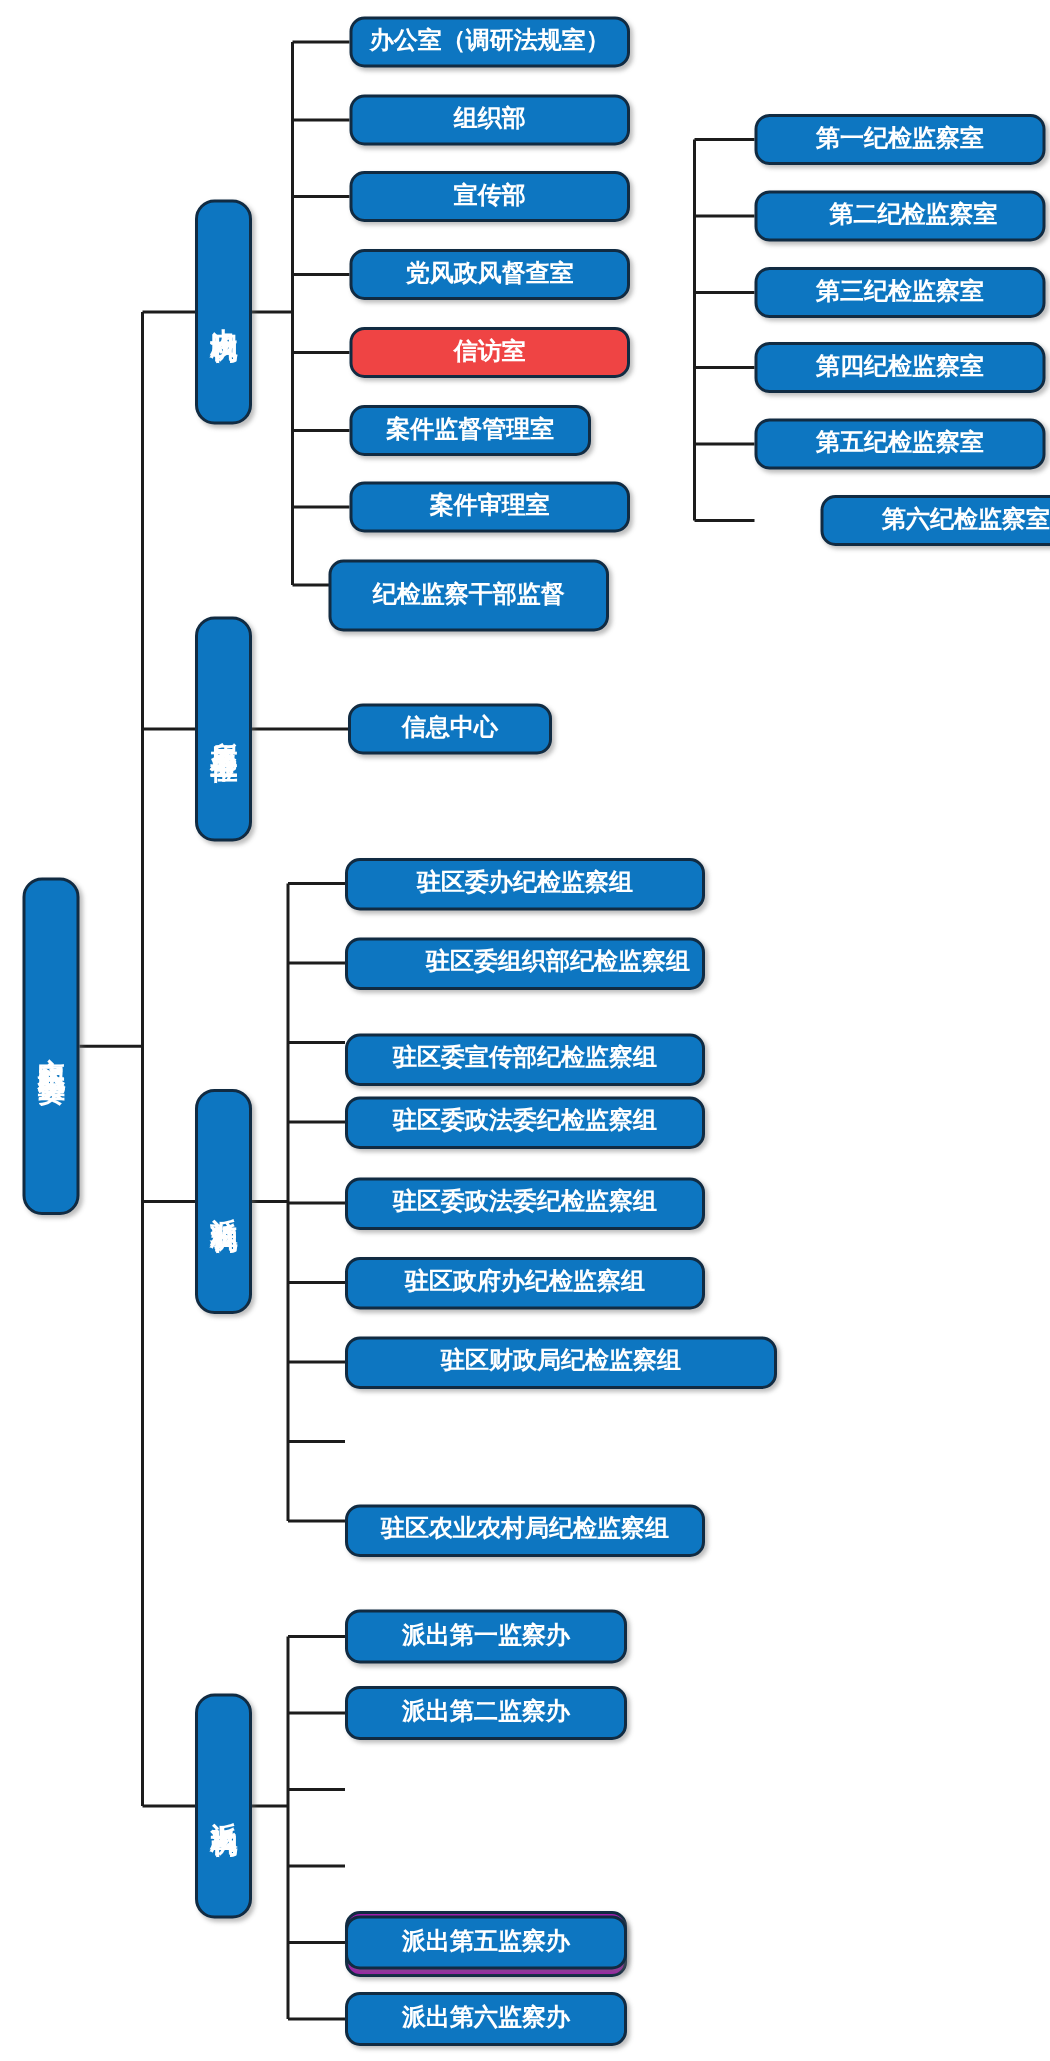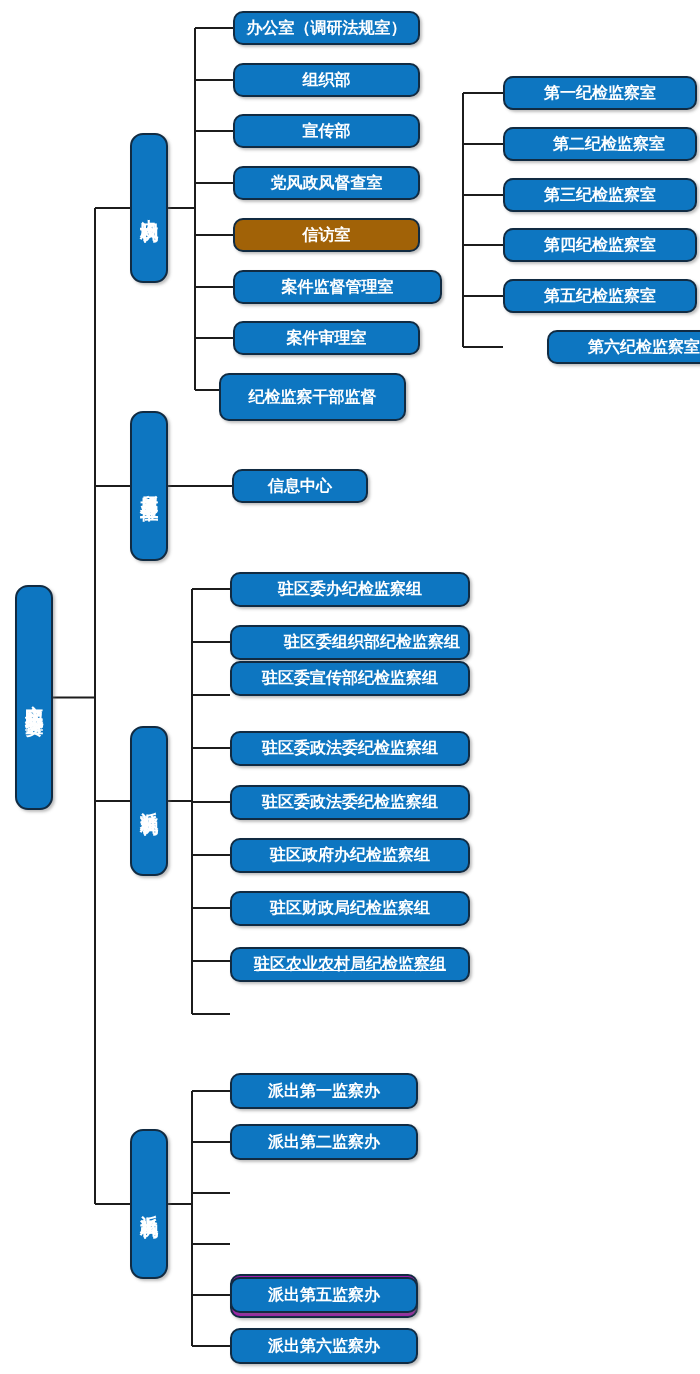--- a/index.html
+++ b/index.html
@@ -75,35 +75,35 @@
       <line x1="463" y1="245" x2="503" y2="245" stroke="#1c1c1c" stroke-width="2"></line>
       <line x1="463" y1="296" x2="503" y2="296" stroke="#1c1c1c" stroke-width="2"></line>
       <line x1="463" y1="347" x2="503" y2="347" stroke="#1c1c1c" stroke-width="2"></line>
     </svg>
 <div class="box vbox" style="left: 15px; top: 585px; width: 38px; height: 225px; background: rgb(13, 118, 193); border: 2px solid rgb(17, 43, 66); color: rgb(255, 255, 255);">永定区纪委监委</div>
     <div class="box vbox" style="left: 130px; top: 133px; width: 38px; height: 150px; background: rgb(13, 118, 193); border: 2px solid rgb(17, 43, 66); color: rgb(255, 255, 255);">内设机构</div>
     <div class="box" style="left: 233px; top: 11px; width: 187px; height: 34px; background: rgb(13, 118, 193); border: 2px solid rgb(17, 43, 66); color: rgb(255, 255, 255);">办公室（调研法规室）</div>
     <div class="box" style="left: 233px; top: 63px; width: 187px; height: 34px; background: rgb(13, 118, 193); border: 2px solid rgb(17, 43, 66); color: rgb(255, 255, 255);">组织部</div>
     <div class="box" style="left: 233px; top: 114px; width: 187px; height: 34px; background: rgb(13, 118, 193); border: 2px solid rgb(17, 43, 66); color: rgb(255, 255, 255);">宣传部</div>
     <div class="box" style="left: 233px; top: 166px; width: 187px; height: 34px; background: rgb(13, 118, 193); border: 2px solid rgb(17, 43, 66); color: rgb(255, 255, 255);">党风政风督查室</div>
-    <div class="box" style="left: 233px; top: 218px; width: 187px; height: 34px; background: #a16207; border: 2px solid rgb(17, 43, 66); color: rgb(255, 255, 255);">信访室</div>
-    <div class="box" style="left: 233px; top: 270px; width: 209px; height: 34px; background: rgb(13, 118, 193); border: 2px solid rgb(17, 43, 66); color: rgb(255, 255, 255);">案件监督管理室</div>
+    <div class="box" style="left: 233px; top: 218px; width: 187px; height: 34px; background: #ef4444; border: 2px solid rgb(17, 43, 66); color: rgb(255, 255, 255);">信访室</div>
+    <div class="box" style="left: 233px; top: 270px; width: 161px; height: 34px; background: rgb(13, 118, 193); border: 2px solid rgb(17, 43, 66); color: rgb(255, 255, 255);">案件监督管理室</div>
     <div class="box" style="left: 233px; top: 321px; width: 187px; height: 34px; background: rgb(13, 118, 193); border: 2px solid rgb(17, 43, 66); color: rgb(255, 255, 255);">案件审理室</div>
     <div class="box" style="left: 219px; top: 373px; width: 187px; height: 48px; background: rgb(13, 118, 193); border: 2px solid rgb(17, 43, 66); color: rgb(255, 255, 255);">纪检监察干部监督</div>
     <div class="box vbox" style="left: 130px; top: 411px; width: 38px; height: 150px; background: rgb(13, 118, 193); border: 2px solid rgb(17, 43, 66); color: rgb(255, 255, 255);">所属事业单位</div>
     <div class="box" style="left: 232px; top: 469px; width: 136px; height: 34px; background: rgb(13, 118, 193); border: 2px solid rgb(17, 43, 66); color: rgb(255, 255, 255);">信息中心</div>
     <div class="box vbox" style="left: 130px; top: 726px; width: 38px; height: 150px; background: rgb(13, 118, 193); border: 2px solid rgb(17, 43, 66); color: rgb(255, 255, 255);">派驻机构</div>
     <div class="box" style="left: 230px; top: 571.5px; width: 240px; height: 35px; background: rgb(13, 118, 193); border: 2px solid rgb(17, 43, 66); color: rgb(255, 255, 255);">驻区委办纪检监察组</div>
     <div class="box" style="left: 230px; top: 624.5px; width: 240px; height: 35px; background: rgb(13, 118, 193); border: 2px solid rgb(17, 43, 66); color: rgb(255, 255, 255); padding-left: 44px;">驻区委组织部纪检监察组</div>
-    <div class="box" style="left: 230px; top: 661px; width: 240px; height: 35px; background: rgb(13, 118, 193); border: 2px solid rgb(17, 43, 66); color: rgb(255, 255, 255);">驻区委宣传部纪检监察组</div>
+    <div class="box" style="left: 230px; top: 689px; width: 240px; height: 35px; background: rgb(13, 118, 193); border: 2px solid rgb(17, 43, 66); color: rgb(255, 255, 255);">驻区委宣传部纪检监察组</div>
     <div class="box" style="left: 230px; top: 730.5px; width: 240px; height: 35px; background: rgb(13, 118, 193); border: 2px solid rgb(17, 43, 66); color: rgb(255, 255, 255);">驻区委政法委纪检监察组</div>
     <div class="box" style="left: 230px; top: 784.5px; width: 240px; height: 35px; background: rgb(13, 118, 193); border: 2px solid rgb(17, 43, 66); color: rgb(255, 255, 255);">驻区委政法委纪检监察组</div>
     <div class="box" style="left: 230px; top: 837.5px; width: 240px; height: 35px; background: rgb(13, 118, 193); border: 2px solid rgb(17, 43, 66); color: rgb(255, 255, 255);">驻区政府办纪检监察组</div>
-    <div class="box" style="left: 230px; top: 890.5px; width: 240px; height: 35px; background: rgb(13, 118, 193); border: 2px solid rgb(17, 43, 66); color: rgb(255, 255, 255);">驻区财政局纪检监察组</div>
-    <div class="box" style="left: 230px; top: 947px; width: 240px; height: 35px; background: rgb(13, 118, 193); border: 2px solid rgb(17, 43, 66); color: rgb(255, 255, 255); text-decoration: underline;">驻区农业农村局纪检监察组</div>
+    <div class="box" style="left: 230px; top: 890.5px; width: 288px; height: 35px; background: rgb(13, 118, 193); border: 2px solid rgb(17, 43, 66); color: rgb(255, 255, 255);">驻区财政局纪检监察组</div>
+    <div class="box" style="left: 230px; top: 1003px; width: 240px; height: 35px; background: rgb(13, 118, 193); border: 2px solid rgb(17, 43, 66); color: rgb(255, 255, 255);">驻区农业农村局纪检监察组</div>
     <div class="box vbox" style="left: 130px; top: 1129px; width: 38px; height: 150px; background: rgb(13, 118, 193); border: 2px solid rgb(17, 43, 66); color: rgb(255, 255, 255);">派出机构</div>
     <div class="box" style="left: 230px; top: 1124px; width: 188px; height: 36px; background: rgb(13, 118, 193); border: 2px solid rgb(17, 43, 66); color: rgb(255, 255, 255);">派出第二监察办</div>
     <div class="box" style="left: 230px; top: 1073px; width: 188px; height: 36px; background: rgb(13, 118, 193); border: 2px solid rgb(17, 43, 66); color: rgb(255, 255, 255);">派出第一监察办</div>
     <div class="box" style="left: 230px; top: 1274px; width: 188px; height: 44px; background: #a21caf; border: 2px solid rgb(17, 43, 66); color: rgb(255, 255, 255);">派出第四监察办</div>
     <div class="box" style="left: 230px; top: 1277px; width: 188px; height: 36px; background: rgb(13, 118, 193); border: 2px solid rgb(17, 43, 66); color: rgb(255, 255, 255);">派出第五监察办</div>
     <div class="box" style="left: 230px; top: 1328px; width: 188px; height: 36px; background: rgb(13, 118, 193); border: 2px solid rgb(17, 43, 66); color: rgb(255, 255, 255);">派出第六监察办</div>
     <div class="box" style="left: 503px; top: 76px; width: 194px; height: 34px; background: rgb(13, 118, 193); border: 2px solid rgb(17, 43, 66); color: rgb(255, 255, 255);">第一纪检监察室</div>
     <div class="box" style="left: 503px; top: 127px; width: 194px; height: 34px; background: rgb(13, 118, 193); border: 2px solid rgb(17, 43, 66); color: rgb(255, 255, 255); padding-left: 18px;">第二纪检监察室</div>
     <div class="box" style="left: 503px; top: 178px; width: 194px; height: 34px; background: rgb(13, 118, 193); border: 2px solid rgb(17, 43, 66); color: rgb(255, 255, 255);">第三纪检监察室</div>
     <div class="box" style="left: 503px; top: 228px; width: 194px; height: 34px; background: rgb(13, 118, 193); border: 2px solid rgb(17, 43, 66); color: rgb(255, 255, 255);">第四纪检监察室</div>

